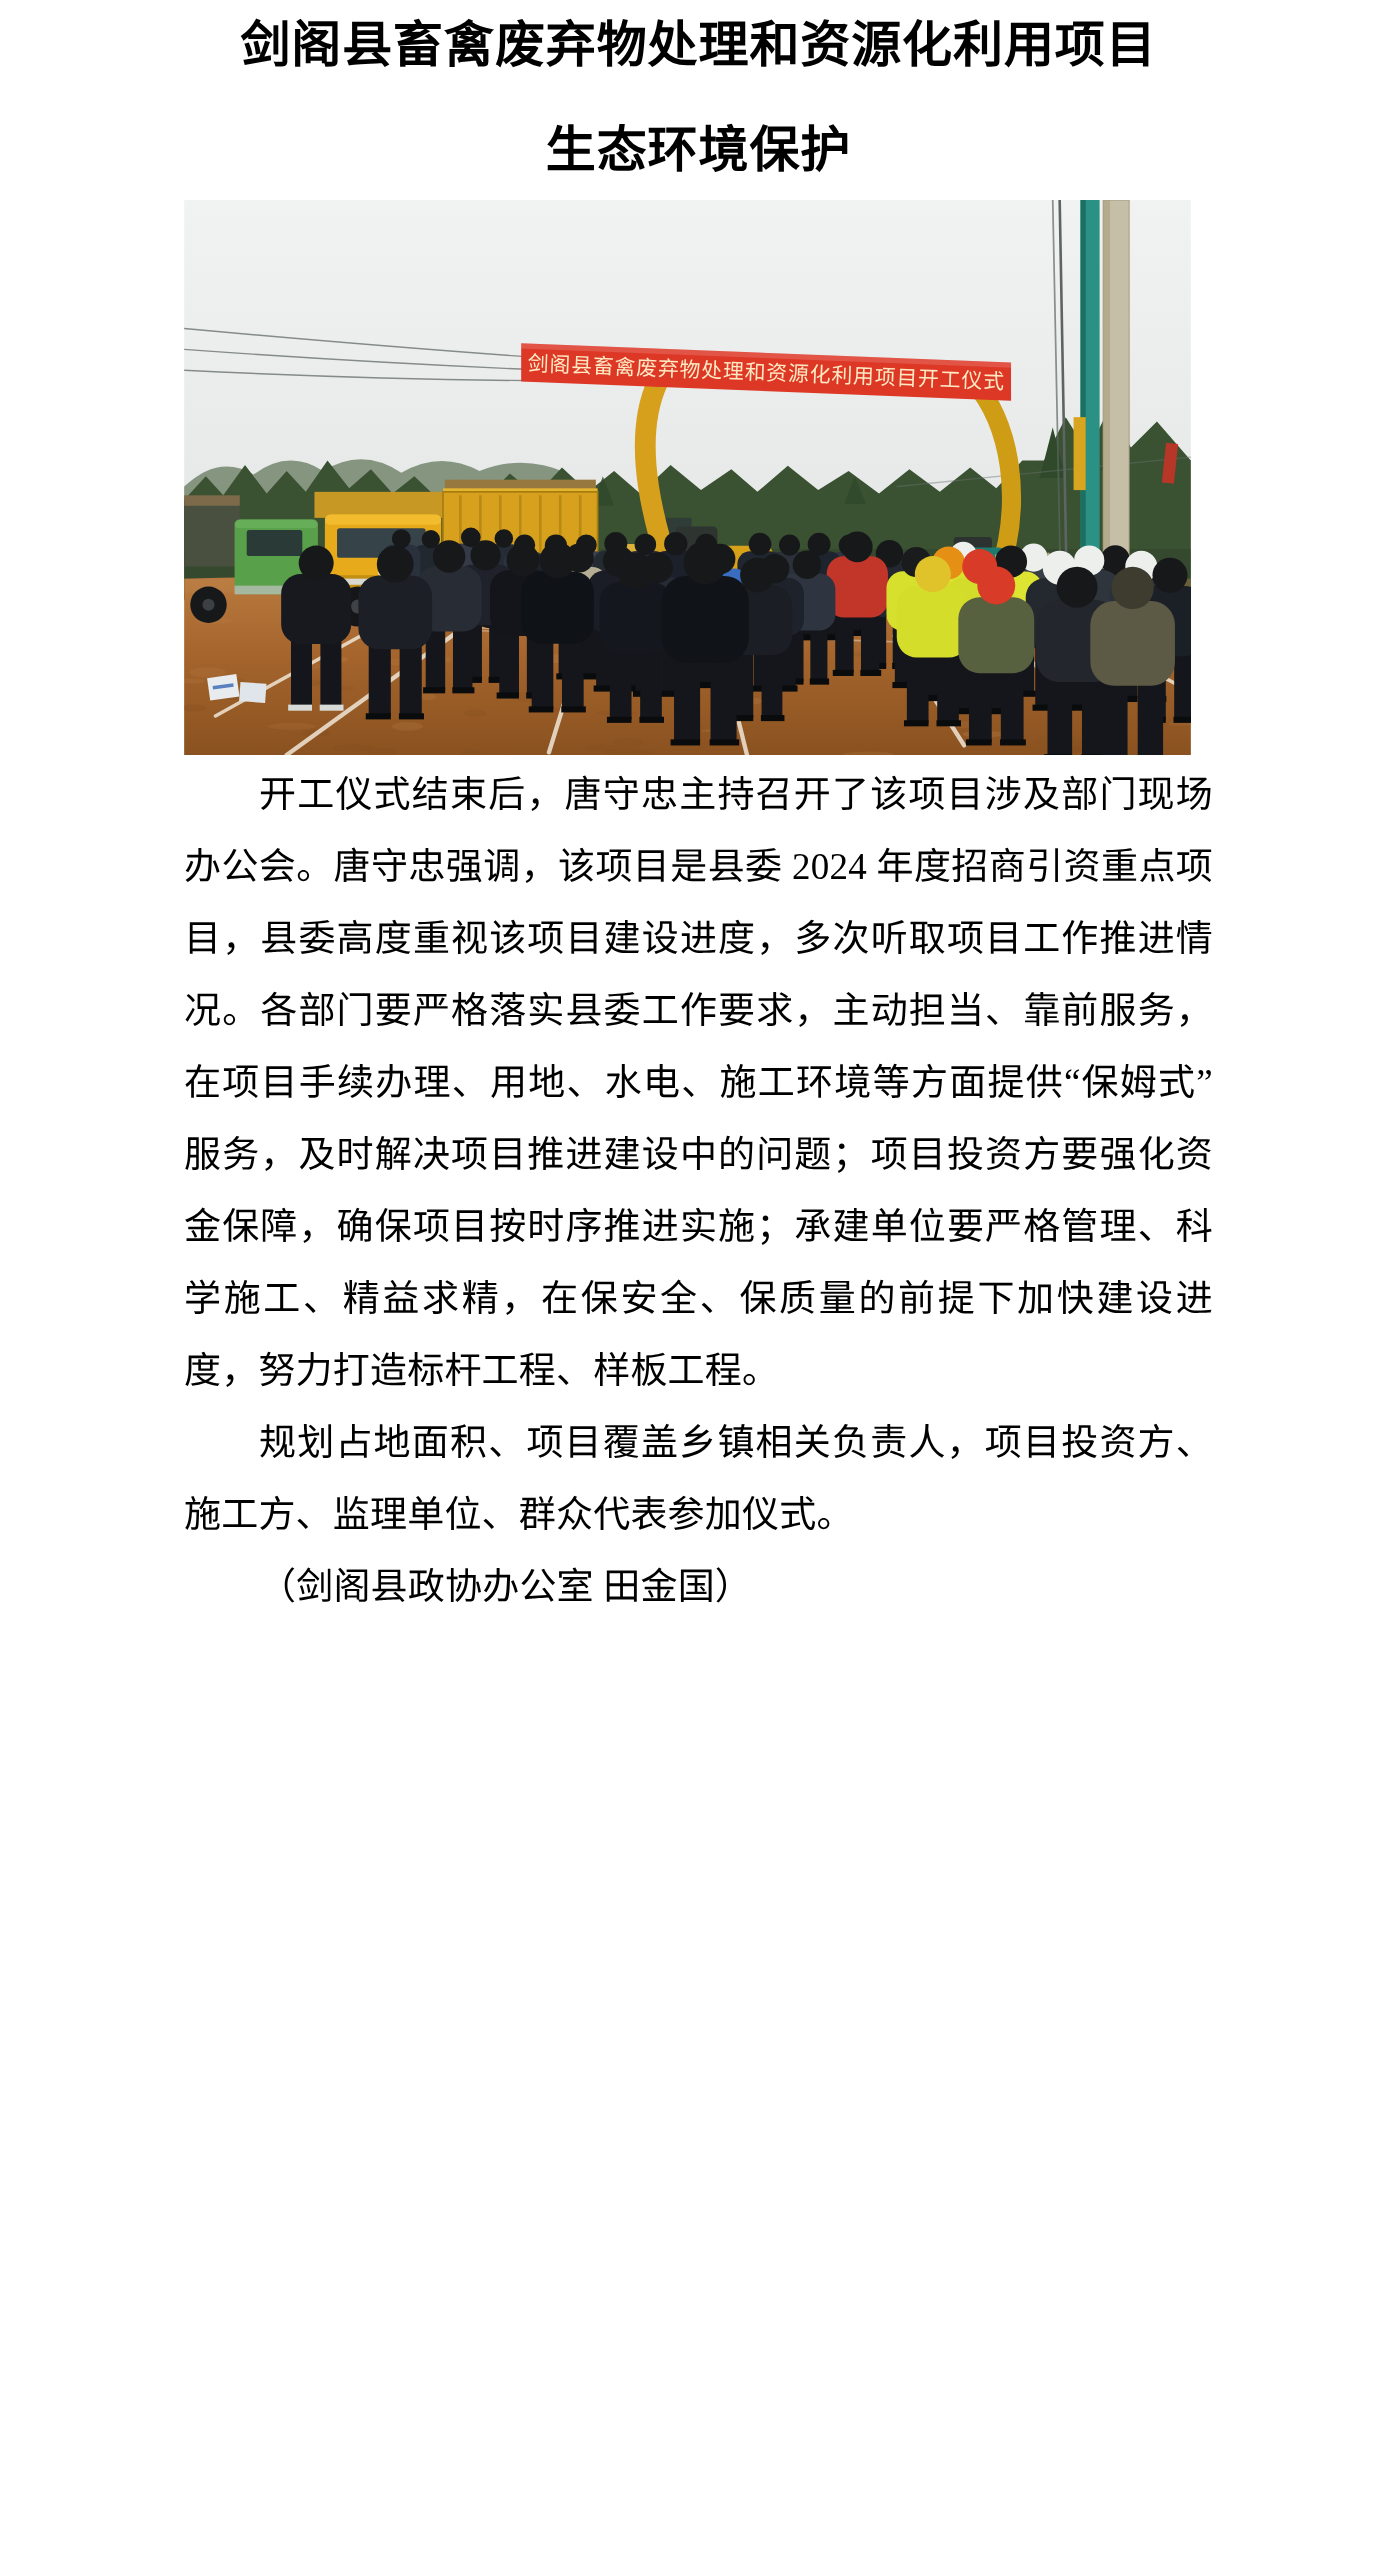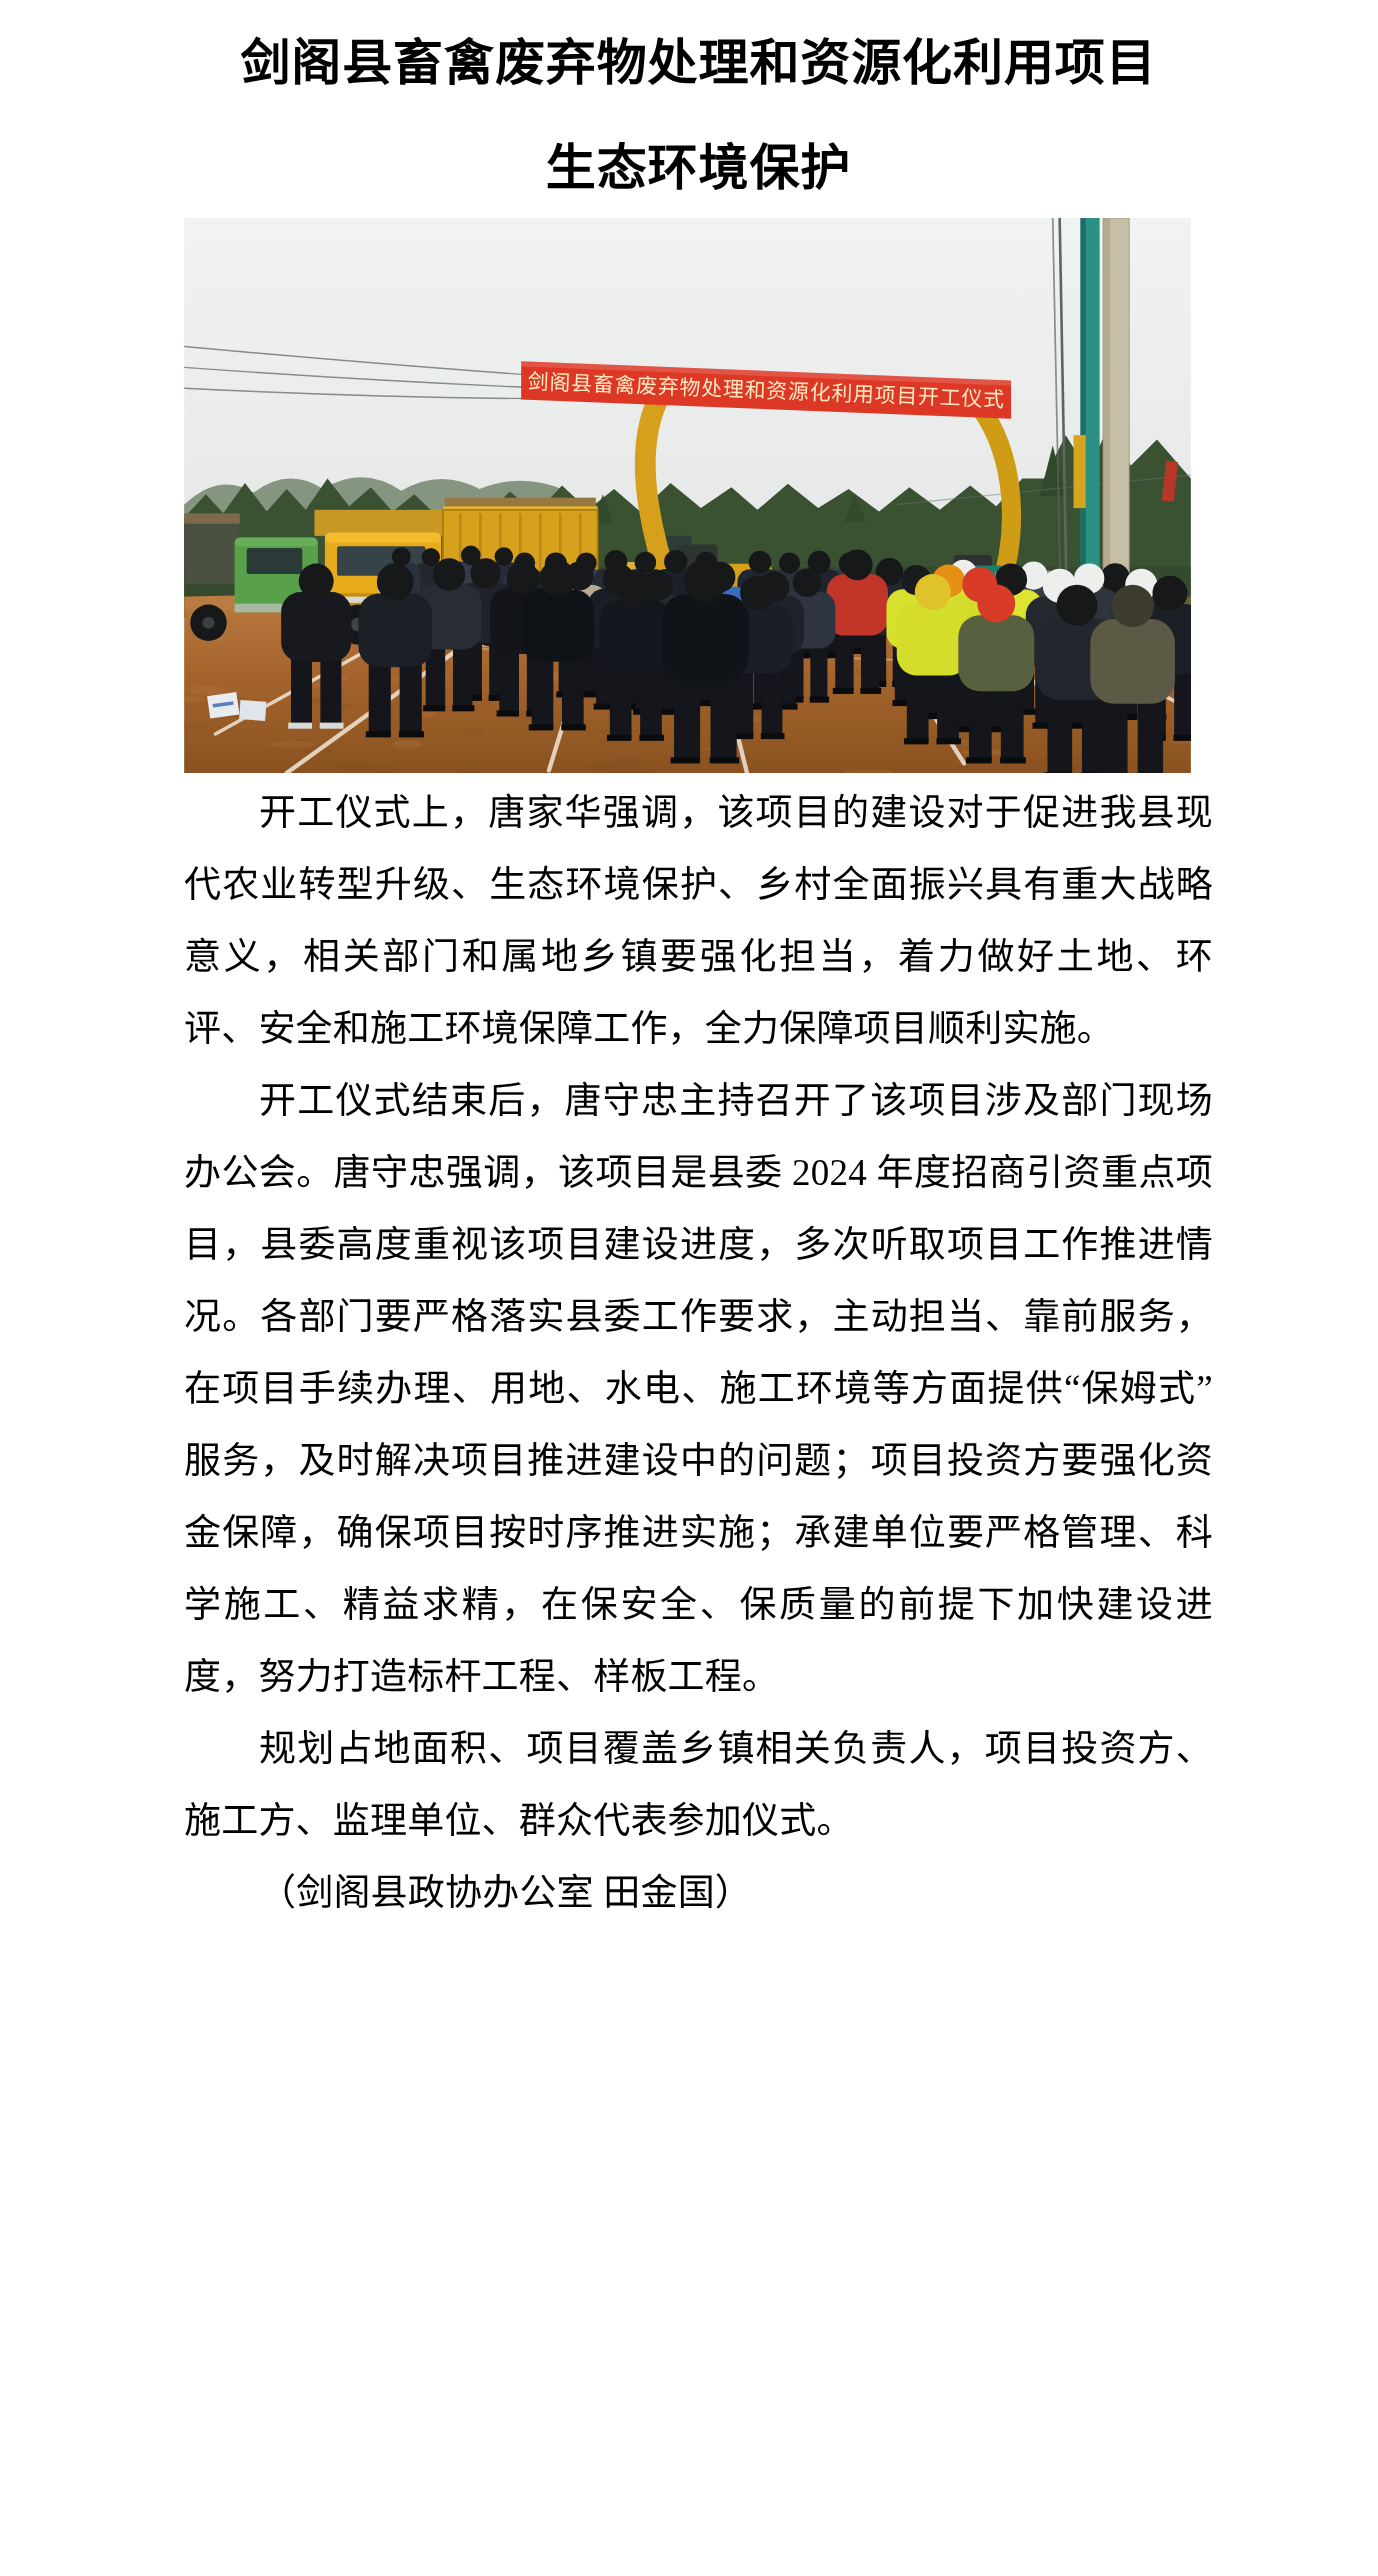--- a/index.html
+++ b/index.html
@@ -1,21 +1,21 @@
 <!DOCTYPE html>
 <html lang="zh-CN" style="font-size:14px"><head>
 <meta charset="utf-8">
 <style>
   html,body{margin:0;padding:0;background:#ffffff;}
   .page{
     position:relative;
     width:1378px;height:1908px;
-    margin:10px auto;
+    margin:0 auto;
     box-sizing:border-box;
-    padding:16px 165px 0 184px;
+    padding:8px 165px 0 184px;
     background:#ffffff;
     overflow:hidden;
     font-family:"Liberation Serif","DejaVu Serif",serif;
     color:#000;
   }
   .title{
     font-size:50px;font-weight:700;text-align:center;
     line-height:65px;letter-spacing:0.9px;margin:0;
   }
   .t1{margin-top:5.2px;}
@@ -673,19 +673,18 @@
               <rect x="1097.8464" y="545.28" width="29.232" height="102.72" fill="#14161b"></rect>
               <rect x="1053.024" y="645" width="33.1296" height="7" fill="#0a0b0c"></rect>
               <rect x="1096.872" y="645" width="33.1296" height="7" fill="#0a0b0c"></rect>
               <rect x="1043.28" y="461.76" width="97.44" height="97.44" rx="27.2832" fill="#5c5944"></rect>
               <circle cx="1092" cy="446.68" r="24.36" fill="#3e3c2e"></circle>
             </g>
           </g>
       </svg>
     </figure>
 
-    <p>开工仪式上，唐家华强调，该项目的建设对于促进我县现代农业转型升级、生态环境保护、乡村全面振兴具有重大战略意义，相关部门和属地乡镇要强化担当，着力做好土地、环评、安全和施工环境保障工作，全力保障项目顺利实施。</p>
     <p>开工仪式结束后，唐守忠主持召开了该项目涉及部门现场办公会。唐守忠强调，该项目是县委 2024 年度招商引资重点项目，县委高度重视该项目建设进度，多次听取项目工作推进情况。各部门要严格落实县委工作要求，主动担当、靠前服务，在项目手续办理、用地、水电、施工环境等方面提供“保姆式”服务，及时解决项目推进建设中的问题；项目投资方要强化资金保障，确保项目按时序推进实施；承建单位要严格管理、科学施工、精益求精，在保安全、保质量的前提下加快建设进度，努力打造标杆工程、样板工程。</p>
     <p>规划占地面积、项目覆盖乡镇相关负责人，项目投资方、施工方、监理单位、群众代表参加仪式。</p>
     <p>（剑阁县政协办公室 田金国）</p>
   </div>
 </div>
 
 
 </body></html>

